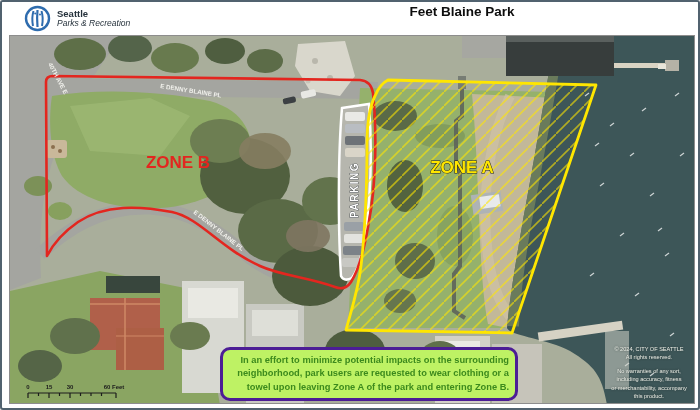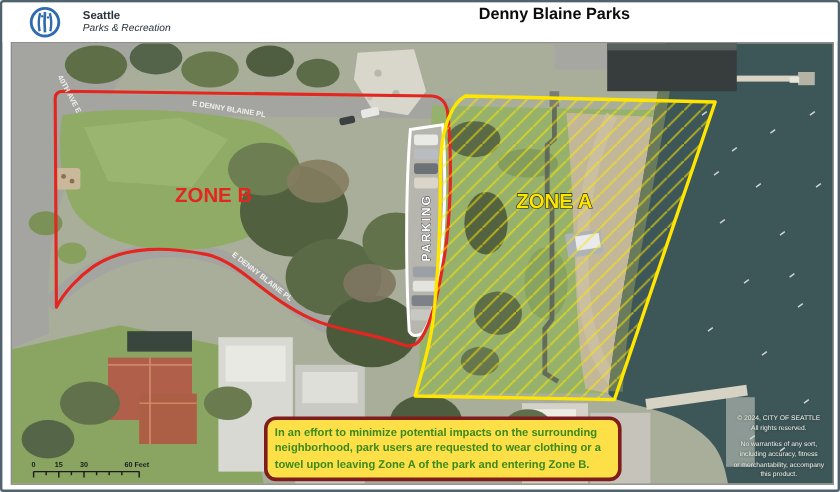--- a/index.html
+++ b/index.html
@@ -1,34 +1,34 @@
 <!DOCTYPE html>
 <html><head>
 <meta charset="utf-8">
 <style>
   html,body{margin:0;padding:0;background:#e9e9e9;font-family:"Liberation Sans",sans-serif;}
   .page{position:relative;width:700px;height:410px;background:#fff;border:2px solid #51626f;
         border-radius:3px;box-sizing:border-box;overflow:hidden;margin:0 auto;}
   
   .header{position:absolute;left:0;top:0;width:100%;height:33px;background:#fff;}
-  .logo{position:absolute;left:22px;top:3px;display:flex;align-items:center;gap:12px;}
+  .logo{position:absolute;left:22px;top:3px;display:flex;align-items:center;}
   .logo-text{margin-left:6px;color:#26323c;line-height:1.05;}
   .logo-l1{font-size:9.5px;font-weight:bold;}
   .logo-l2{font-size:8.5px;font-style:italic;}
   .titleblock{position:absolute;left:270px;top:2px;width:380px;text-align:center;color:#0d0d0d;}
   .map-title{font-size:13.5px;font-weight:bold;}
   .map-address{font-size:8.5px;font-weight:bold;margin-top:1px;}
   
   .map{position:absolute;left:7px;top:33px;width:686px;height:369px;border:1px solid #8d8d8d;
        box-sizing:border-box;overflow:hidden;background:#a9ae9b;}
   .map svg{display:block;}
   
-  .notice{position:absolute;left:210px;top:311px;width:280px;background:#fde047;
-          border:3px solid #7f1d1d;border-radius:10px;padding:4px 6px;
-          color:#3c8a1d;font-size:9.3px;font-weight:bold;text-align:left;line-height:1.45;}
+  .notice{position:absolute;left:210px;top:311px;width:280px;background:#bef264;
+          border:3px solid #4c1d95;border-radius:10px;padding:4px 6px;
+          color:#3c8a1d;font-size:9.3px;font-weight:bold;text-align:right;line-height:1.45;}
   
   .credits{position:absolute;left:588px;top:309px;width:102px;text-align:center;
            color:#eef0e8;font-size:5.6px;line-height:1.5;text-shadow:0 0 2px rgba(40,50,50,.8);}
   .credits .gap{margin-top:5px;}
 </style>
 </head>
 <body>
 
 <div class="page">
 
@@ -41,21 +41,21 @@
         <path d="M18,21 C19,16 19,11 17.5,6" stroke="#2e6cae" stroke-width="2" fill="none"></path>
         <circle cx="11.2" cy="8.5" r="1" fill="#2e6cae"></circle>
         <circle cx="16" cy="9.5" r="1" fill="#2e6cae"></circle>
       </svg>
       <div class="logo-text">
         <div class="logo-l1">Seattle</div>
         <div class="logo-l2">Parks &amp; Recreation</div>
       </div>
     </div>
     <div class="titleblock">
-      <div class="map-title">Denny Blaine Parks</div>
+      <div class="map-title">Feet Blaine Park</div>
     </div>
   </div>
 
   <div class="map">
     <svg width="684" height="367" viewBox="0 0 684 367">
       <defs>
         <pattern id="hatchA" width="14" height="14" patternUnits="userSpaceOnUse">
           <path d="M0,14 L14,0" stroke="#ffe600" stroke-width="1.6" opacity="0.6"></path>
         </pattern>
         <clipPath id="waterClip">

